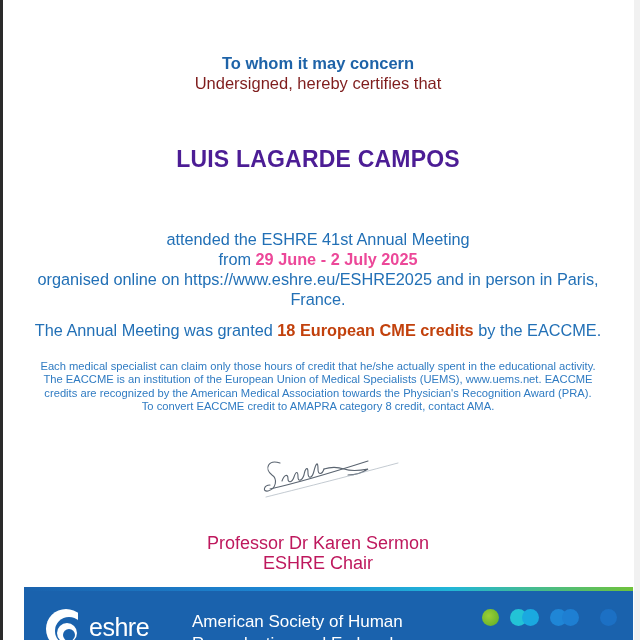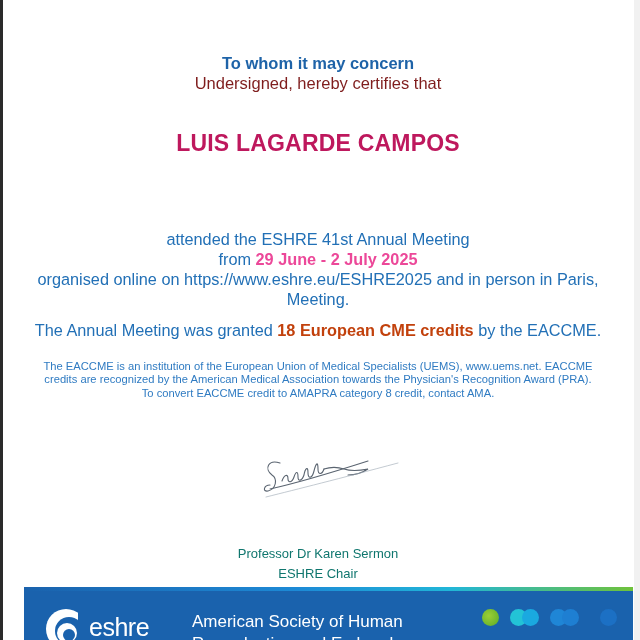--- a/index.html
+++ b/index.html
@@ -13,30 +13,30 @@
       position: absolute; left: 0; top: 0; width: 3px; height: 640px;
       background: #2a2a2a;
     }
     .right-edge {
       position: absolute; right: 0; top: 0; width: 6px; height: 640px;
       background: #f1f1f1;
     }
     .center { position: absolute; left: 0; width: 636px; text-align: center; }
     .greet { top: 54px; font-size: 16.5px; font-weight: bold; color: #1e63a8; }
     .certifies { top: 74px; font-size: 16.5px; color: #7f1d1d; }
-    .name { top: 130px; font-size: 23px; font-weight: bold; color: #be185d; letter-spacing: 0.2px; }
+    .name { top: 146px; font-size: 23px; font-weight: bold; color: #4c1d95; letter-spacing: 0.2px; }
     .attend { top: 229px; font-size: 16.3px; line-height: 20px; color: #2270b6; }
     .attend b { color: #ec4899; }
     .credits { top: 321px; font-size: 16.3px; color: #2270b6; }
     .credits b { color: #c2410c; }
     .fine { top: 360px; font-size: 11.2px; line-height: 13.4px; color: #2f7bc2; }
     .sig {
       position: absolute; left: 258px; top: 445px; width: 150px; height: 70px;
     }
-    .signer { top: 544px; font-size: 13px; line-height: 20px; color: #0f766e; }
+    .signer { top: 533px; font-size: 18px; line-height: 20px; color: #be185d; }
     .footer {
       position: absolute; left: 24px; top: 587px; width: 609px; height: 60px;
       background: #1a62ad;
       overflow: hidden;
     }
     .footer-stripe {
       position: absolute; left: 0; top: 0; width: 100%; height: 4px;
       background: linear-gradient(90deg, #1a62ad 0%, #1d8ad6 45%, #21b6d8 70%, #6fc23a 100%);
     }
     .logo {
@@ -64,30 +64,31 @@
 
 <div class="center name">LUIS LAGARDE CAMPOS</div>
 
 <div class="center attend">
   <div>attended the ESHRE 41st Annual Meeting</div>
   <div>
     <span>from</span>
     <b>29 June - 2 July 2025</b>
   </div>
   <div>organised online on https://www.eshre.eu/ESHRE2025 and in person in Paris,</div>
-  <div>Meeting.</div>
+  <div>France.</div>
 </div>
 
 <div class="center credits">
   <span>The Annual Meeting was granted</span>
   <b>18 European CME credits</b>
   <span>by the EACCME.</span>
 </div>
 
 <div class="center fine">
+  <div>Each medical specialist can claim only those hours of credit that he/she actually spent in the educational activity.</div>
   <div>The EACCME is an institution of the European Union of Medical Specialists (UEMS), www.uems.net. EACCME</div>
   <div>credits are recognized by the American Medical Association towards the Physician's Recognition Award (PRA).</div>
   <div>To convert EACCME credit to AMAPRA category 8 credit, contact AMA.</div>
 </div>
 
 <svg class="sig" viewBox="0 0 150 70">
   <g fill="none" stroke="#5a6470" stroke-width="1.1" stroke-linecap="round">
     <path d="M22 18 C10 14, 6 24, 14 30 C20 34, 18 44, 10 46 C4 47, 6 40, 12 40"></path>
     <path d="M12 44 C30 40, 60 32, 110 16"></path>
     <path d="M24 36 C26 30, 30 28, 30 34 C30 38, 34 38, 36 32 C38 26, 40 26, 40 32 C40 37, 44 36, 46 30 C47 24, 50 20, 50 28 C50 34, 54 34, 56 26 C58 18, 60 16, 60 24 C60 30, 64 30, 66 24"></path>

